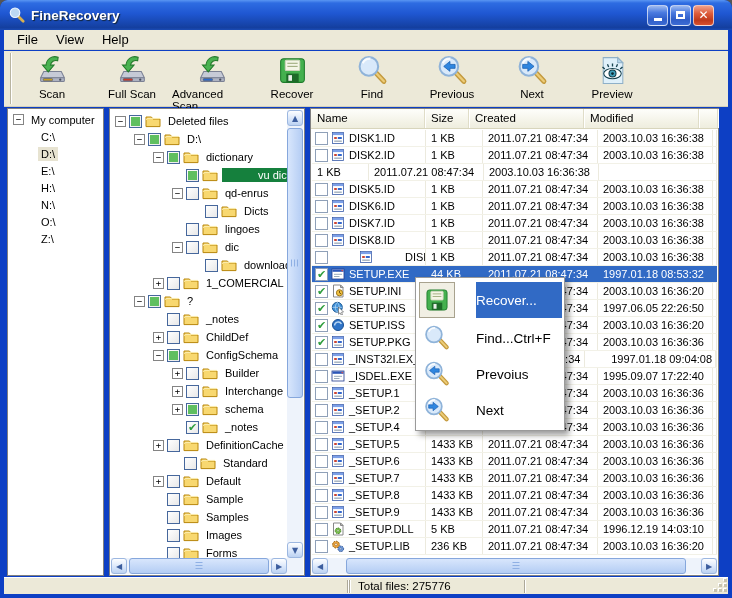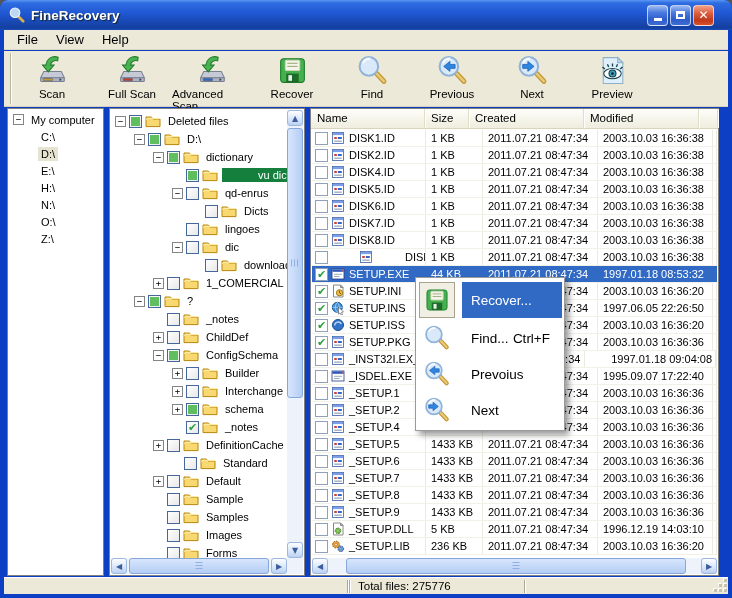--- a/index.html
+++ b/index.html
@@ -101,21 +101,21 @@
   
   .ctxmenu{position:absolute;left:415px;top:277px;width:150px;background:#fff;
     border:1px solid #9a9a9a;padding:2px;box-shadow:4px 4px 6px rgba(0,0,0,.4);z-index:50;}
   .cm-item{display:flex;align-items:center;height:36px;font-size:13.5px;}
   .cm-item.first{height:40px;}
   .cm-icbox{width:38px;height:100%;display:flex;align-items:center;justify-content:center;flex:0 0 auto;}
   .cm-item.first .cm-icbox{width:38px;}
   .cm-icframe{width:36px;height:36px;border:1px solid #a8a28e;background:#f1efe4;
     display:flex;align-items:center;justify-content:center;}
   .cm-ic{width:28px;height:28px;}
-  .cm-body{flex:1;height:30px;display:flex;align-items:center;padding-left:9px;margin-left:6px;}
+  .cm-body{flex:1;height:30px;display:flex;align-items:center;margin-left:20px;}
   .cm-item.first .cm-body{background:#316ac5;color:#fff;height:36px;}
   .cm-shortcut{margin-left:auto;padding-right:12px;}
   
   .statusbar{position:absolute;left:4px;right:4px;bottom:4px;height:17px;background:#ece9d8;
     border-top:1px solid #fff;display:flex;align-items:center;font-size:11.5px;}
   .st-sep{width:0;height:13px;border-left:1px solid #aca899;border-right:1px solid #fff;}
   .st-sec{padding-left:7px;height:100%;display:flex;align-items:center;}
   .grip{margin-left:auto;width:14px;height:14px;position:relative;}
   .grip i{position:absolute;width:3px;height:3px;background:#c6c2ae;box-shadow:-1px -1px 0 #fff;}
   .grip i:nth-child(1){right:1px;bottom:1px;}
@@ -624,33 +624,20 @@
               </svg>
             </span>
             <span>DISK2.ID</span>
           </div>
           <div class="fl-cell pad" style="width: 57px;">1 KB</div>
           <div class="fl-cell pad" style="width: 115px;">2011.07.21 08:47:34</div>
           <div class="fl-cell pad" style="width: 115px;">2003.10.03 16:36:38</div>
           <div class="fl-cell" style="flex: 1 1 0%;"></div>
         </div>
         <div class="fl-row">
-          <div class="fl-cell" style="width: 114px;">
-            <div class="fl-cb"></div>
-            <span class="fl-ic">
-              <svg viewBox="0 0 14 14">
-    <rect x="1.5" y="1.5" width="11" height="11" fill="#fff" stroke="#3a5da8" stroke-width="0.8"></rect>
-    <rect x="1.9" y="1.9" width="10.2" height="2.2" fill="#7ca0e8"></rect>
-    <rect x="3.2" y="6" width="2.6" height="2" fill="#cc4433"></rect>
-    <rect x="6.8" y="6" width="4" height="2" fill="#3366cc"></rect>
-    <rect x="3.2" y="9.6" width="7.6" height="1.1" fill="#8899aa"></rect>
-              </svg>
-            </span>
-            <span>DISK4.ID</span>
-          </div>
           <div class="fl-cell pad" style="width: 57px;">1 KB</div>
           <div class="fl-cell pad" style="width: 115px;">2011.07.21 08:47:34</div>
           <div class="fl-cell pad" style="width: 115px;">2003.10.03 16:36:38</div>
           <div class="fl-cell" style="flex: 1 1 0%;"></div>
         </div>
         <div class="fl-row">
           <div class="fl-cell" style="width: 114px;">
             <div class="fl-cb"></div>
             <span class="fl-ic">
               <svg viewBox="0 0 14 14">

